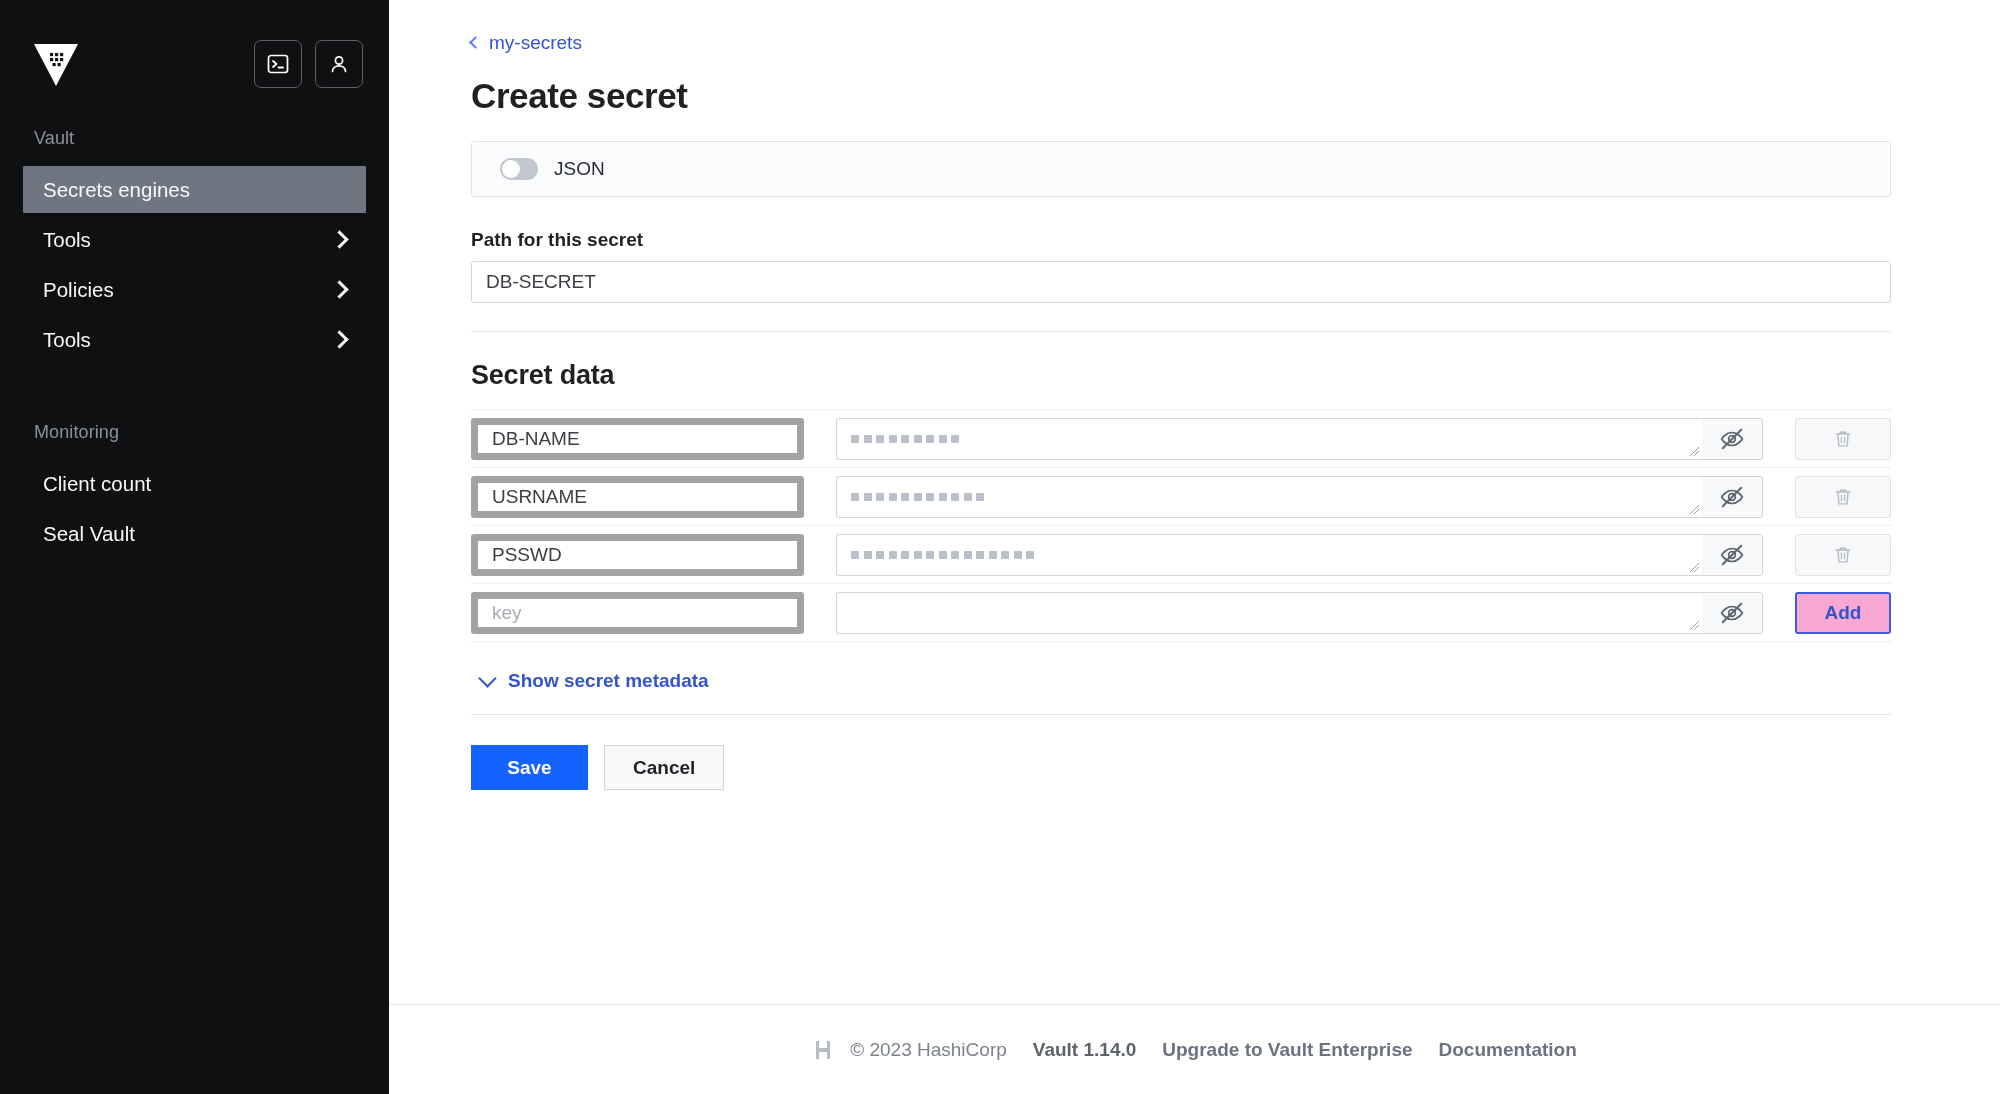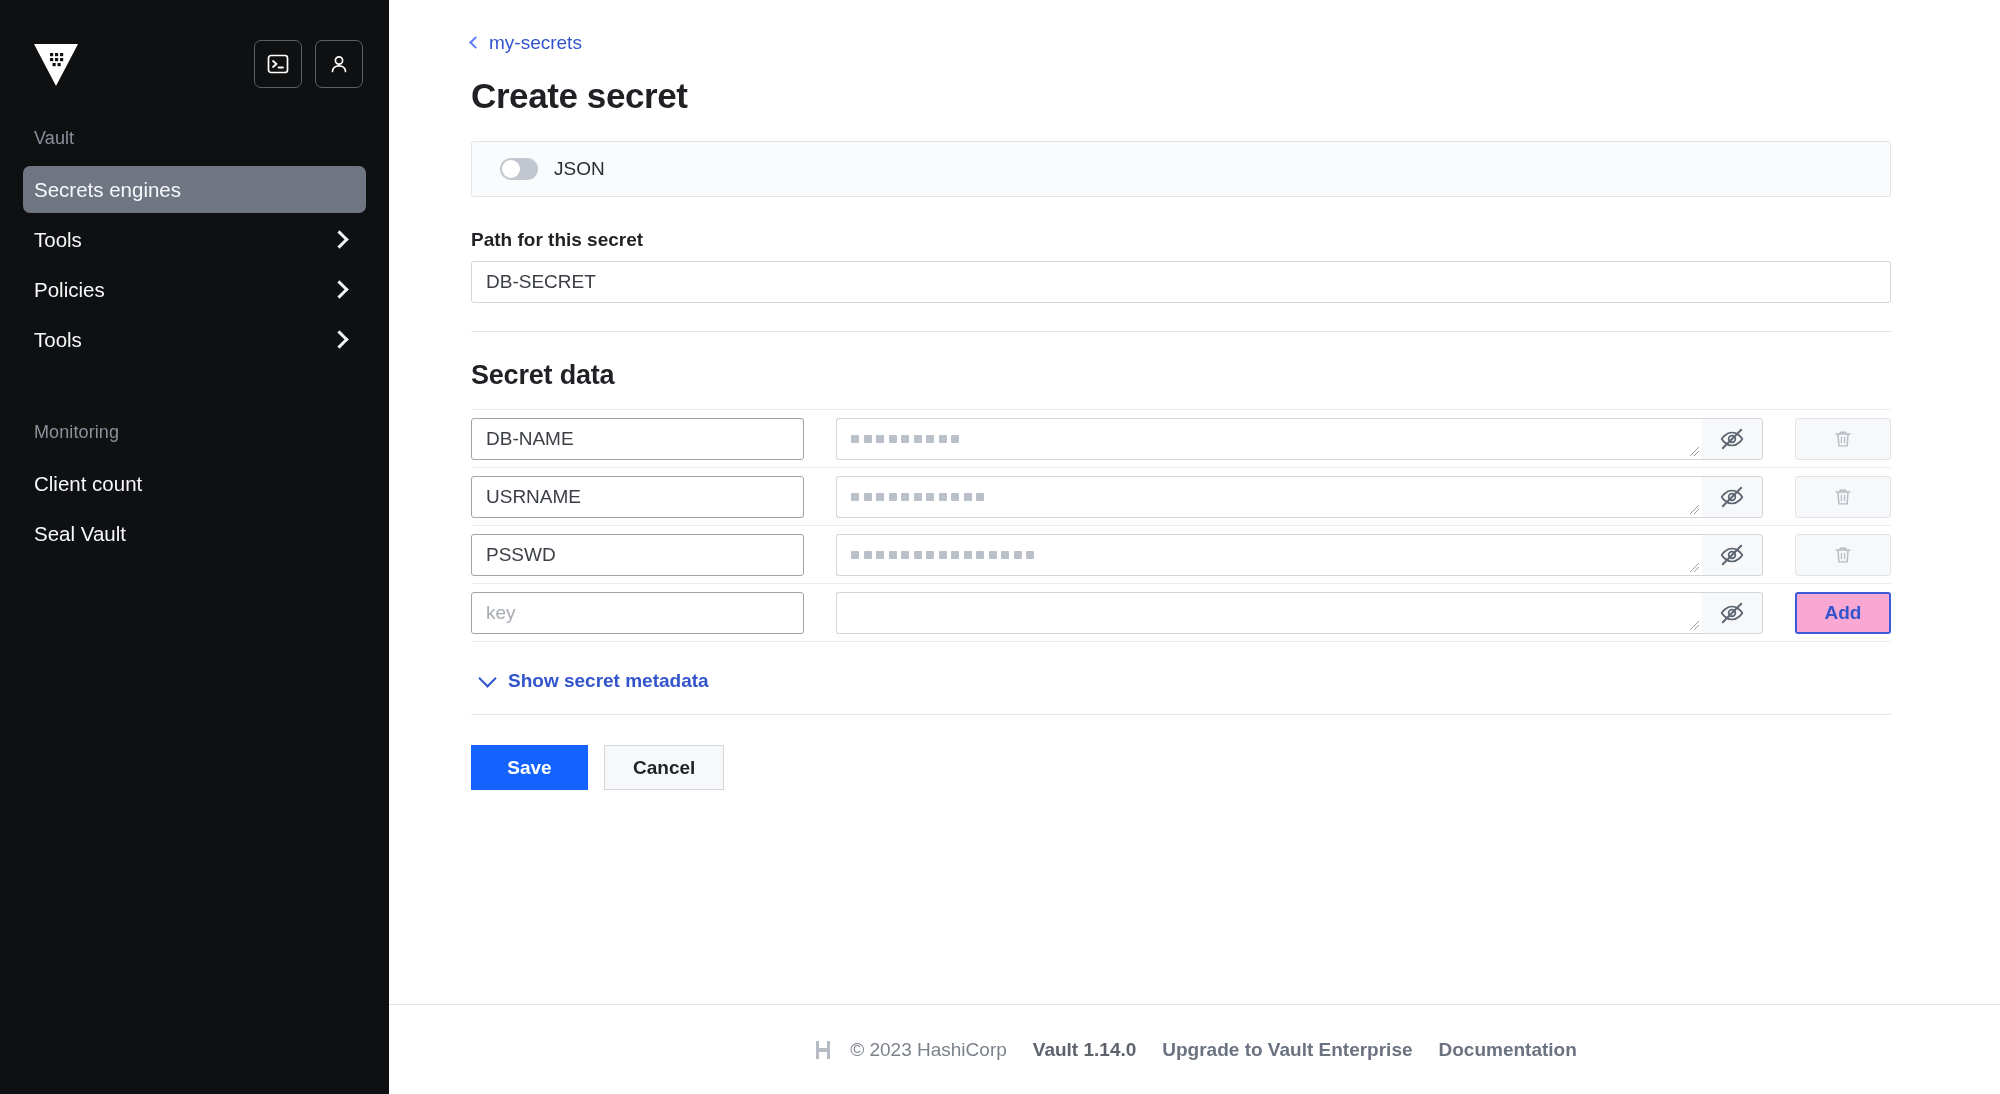--- a/index.html
+++ b/index.html
@@ -72,22 +72,22 @@
   }
 
   .nav-list { list-style: none; }
 
   .nav-item {
     display: flex;
     align-items: center;
     justify-content: space-between;
     height: 47px;
     margin: 3px 23px 3px 23px;
-    padding: 0 14px 0 11px;
-    border-radius: 7px;
+    padding: 0 14px 0 20px;
+    border-radius: 1px;
     color: #f7f8fa;
     font-size: 20.5px;
     cursor: pointer;
   }
 
   .nav-item.active {
     background: #6f7682;
   }
 
   .nav-item-label { white-space: nowrap; }
@@ -237,21 +237,21 @@
   }
 
   .kv-key {
     width: 333px;
     flex: 0 0 333px;
   }
 
   .kv-key input {
     width: 100%;
     height: 42px;
-    border: 1px solid #a3a3a3;
+    border: 7px solid #a3a3a3;
     border-radius: 3px;
     font-size: 19px;
     color: #3b3f45;
     padding: 0 14px;
     font-family: "Liberation Sans", sans-serif;
     outline: none;
     background: #fff;
   }
   .kv-key input::placeholder { color: #a7abb2; }
 

